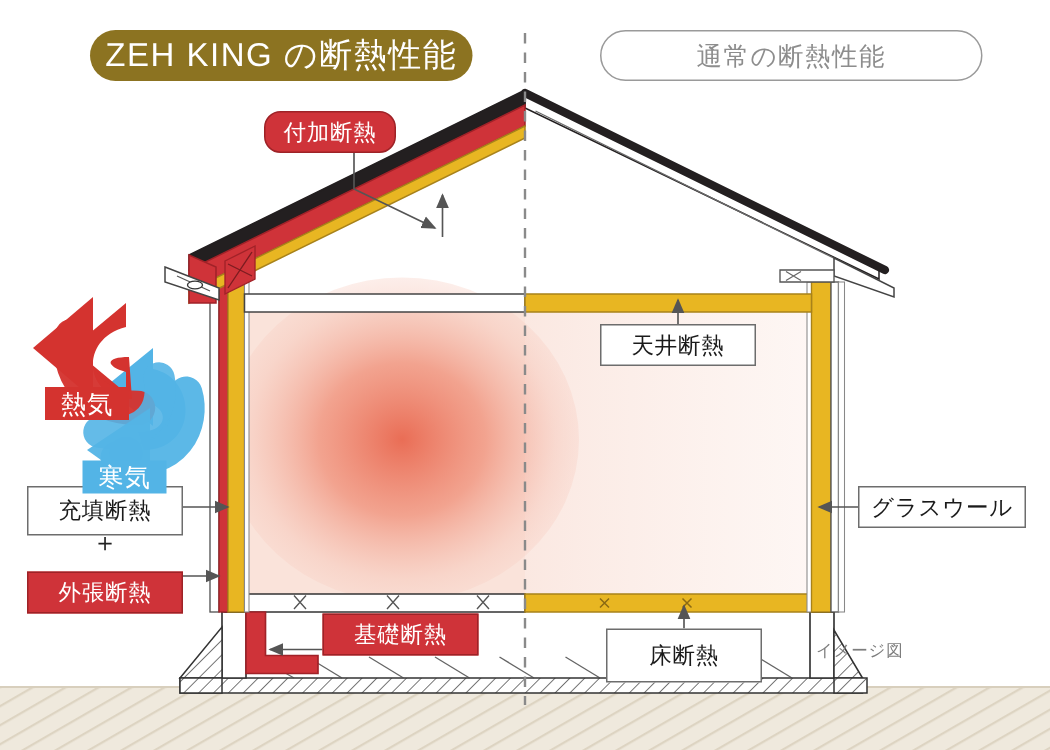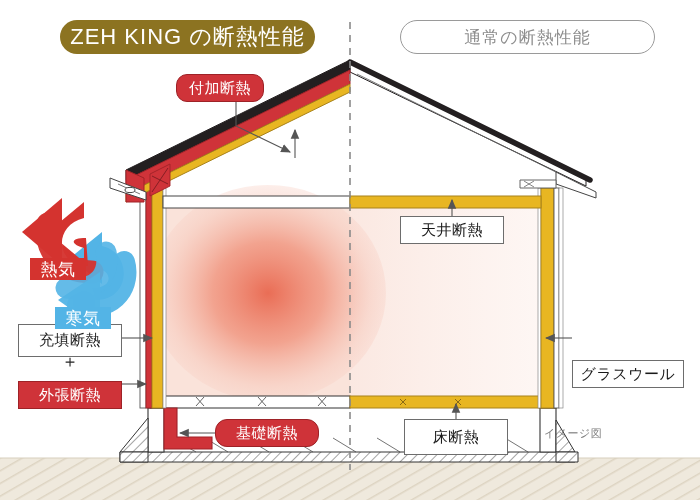--- a/index.html
+++ b/index.html
@@ -37,22 +37,22 @@
     white-space:nowrap;font-size:15px;letter-spacing:.5px;
   }
   .lbl.white{background:#ffffff;border:1.2px solid #6d6d6d;color:#1a1a1a;}
   .lbl.red{background:#cf3339;border:1.2px solid #9e2227;color:#ffffff;}
 
   #lbl-fuka   {left:176px;top:74px; width:88px;height:28px;border-radius:11px;}
   #lbl-fuki   {left:243px;top:158px;width:104px;height:28px;}
   #lbl-tenjo  {left:400px;top:216px;width:104px;height:28px;}
   #lbl-juten  {left:18px; top:324px;width:104px;height:33px;}
   #lbl-sotobari{left:18px;top:370px;width:104px;height:28px;margin-top:11px;}
-  #lbl-glass  {left:572px;top:324px;width:112px;height:28px;margin-top:36px;}
-  #lbl-kiso   {left:215px;top:419px;width:104px;height:28px;border-radius:12px;}
+  #lbl-glass  {left:572px;top:324px;width:112px;height:28px;}
+  #lbl-kiso   {left:215px;top:409px;width:104px;height:28px;}
   #lbl-yuka   {left:404px;top:419px;width:104px;height:36px;}
 
   #plus-sign{
     position:absolute;left:18px;top:352px;width:104px;height:18px;
     display:flex;align-items:center;justify-content:center;
     font-size:17px;color:#222;line-height:1;
   }
 
   
   .flowlbl{

